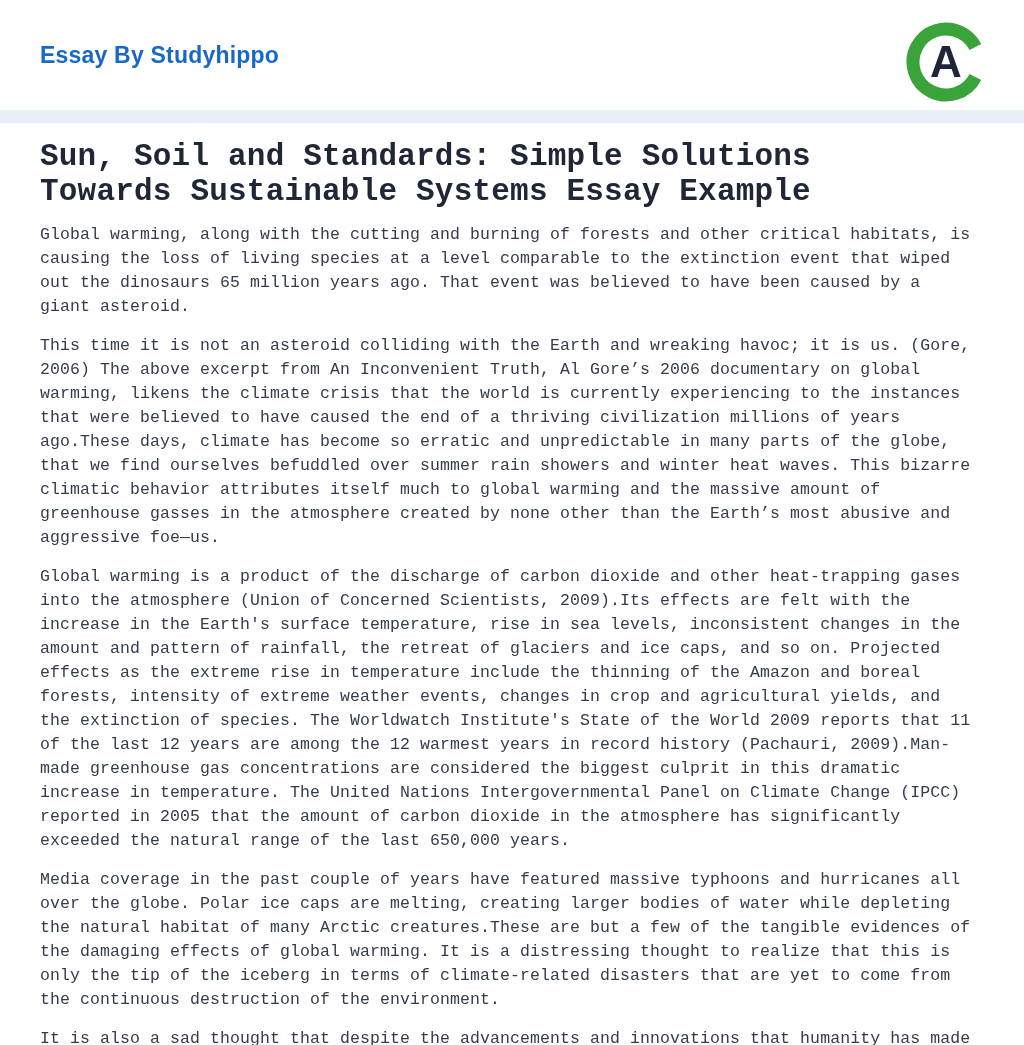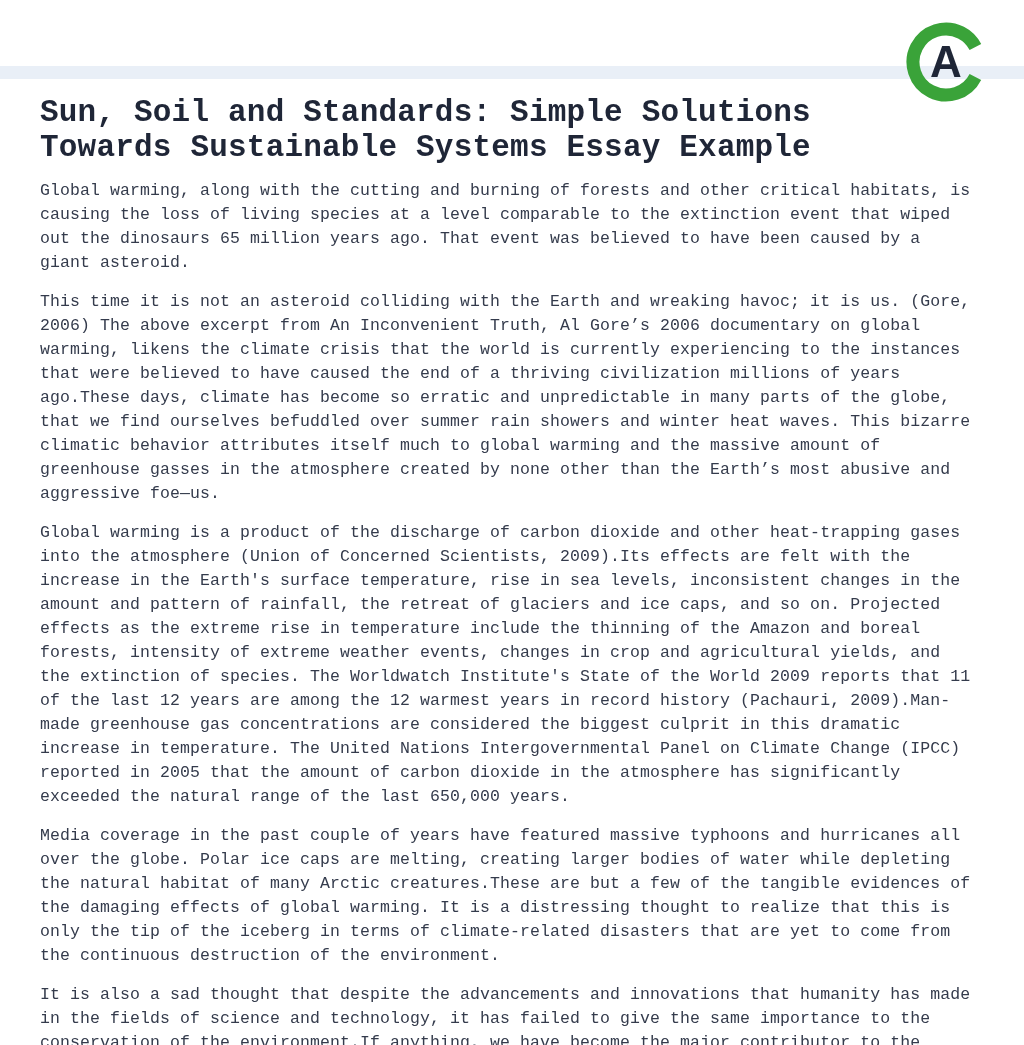--- a/index.html
+++ b/index.html
@@ -69,20 +69,21 @@
     line-height: 24px;
     letter-spacing: 0.1px;
     margin: 0 1px 15px 0;
     max-width: 944px;
   }
 </style>
 </head>
 <body>
 
 <header class="page-header">
+  <h2 class="site-title">Essay By Studyhippo</h2>
 
   <div class="logo-wrap">
     <svg width="80" height="80" viewBox="0 0 80 80">
 
       <circle cx="40" cy="40" r="33" fill="none" stroke="#3aa339" stroke-width="13" stroke-dasharray="176 31" stroke-linecap="butt" transform="rotate(27 40 40)"></circle>
       <text x="40" y="55" text-anchor="middle" font-family="Liberation Sans, sans-serif" font-size="44" font-weight="bold" fill="#1f2637">A</text>
     </svg>
   </div>
 </header>
 

